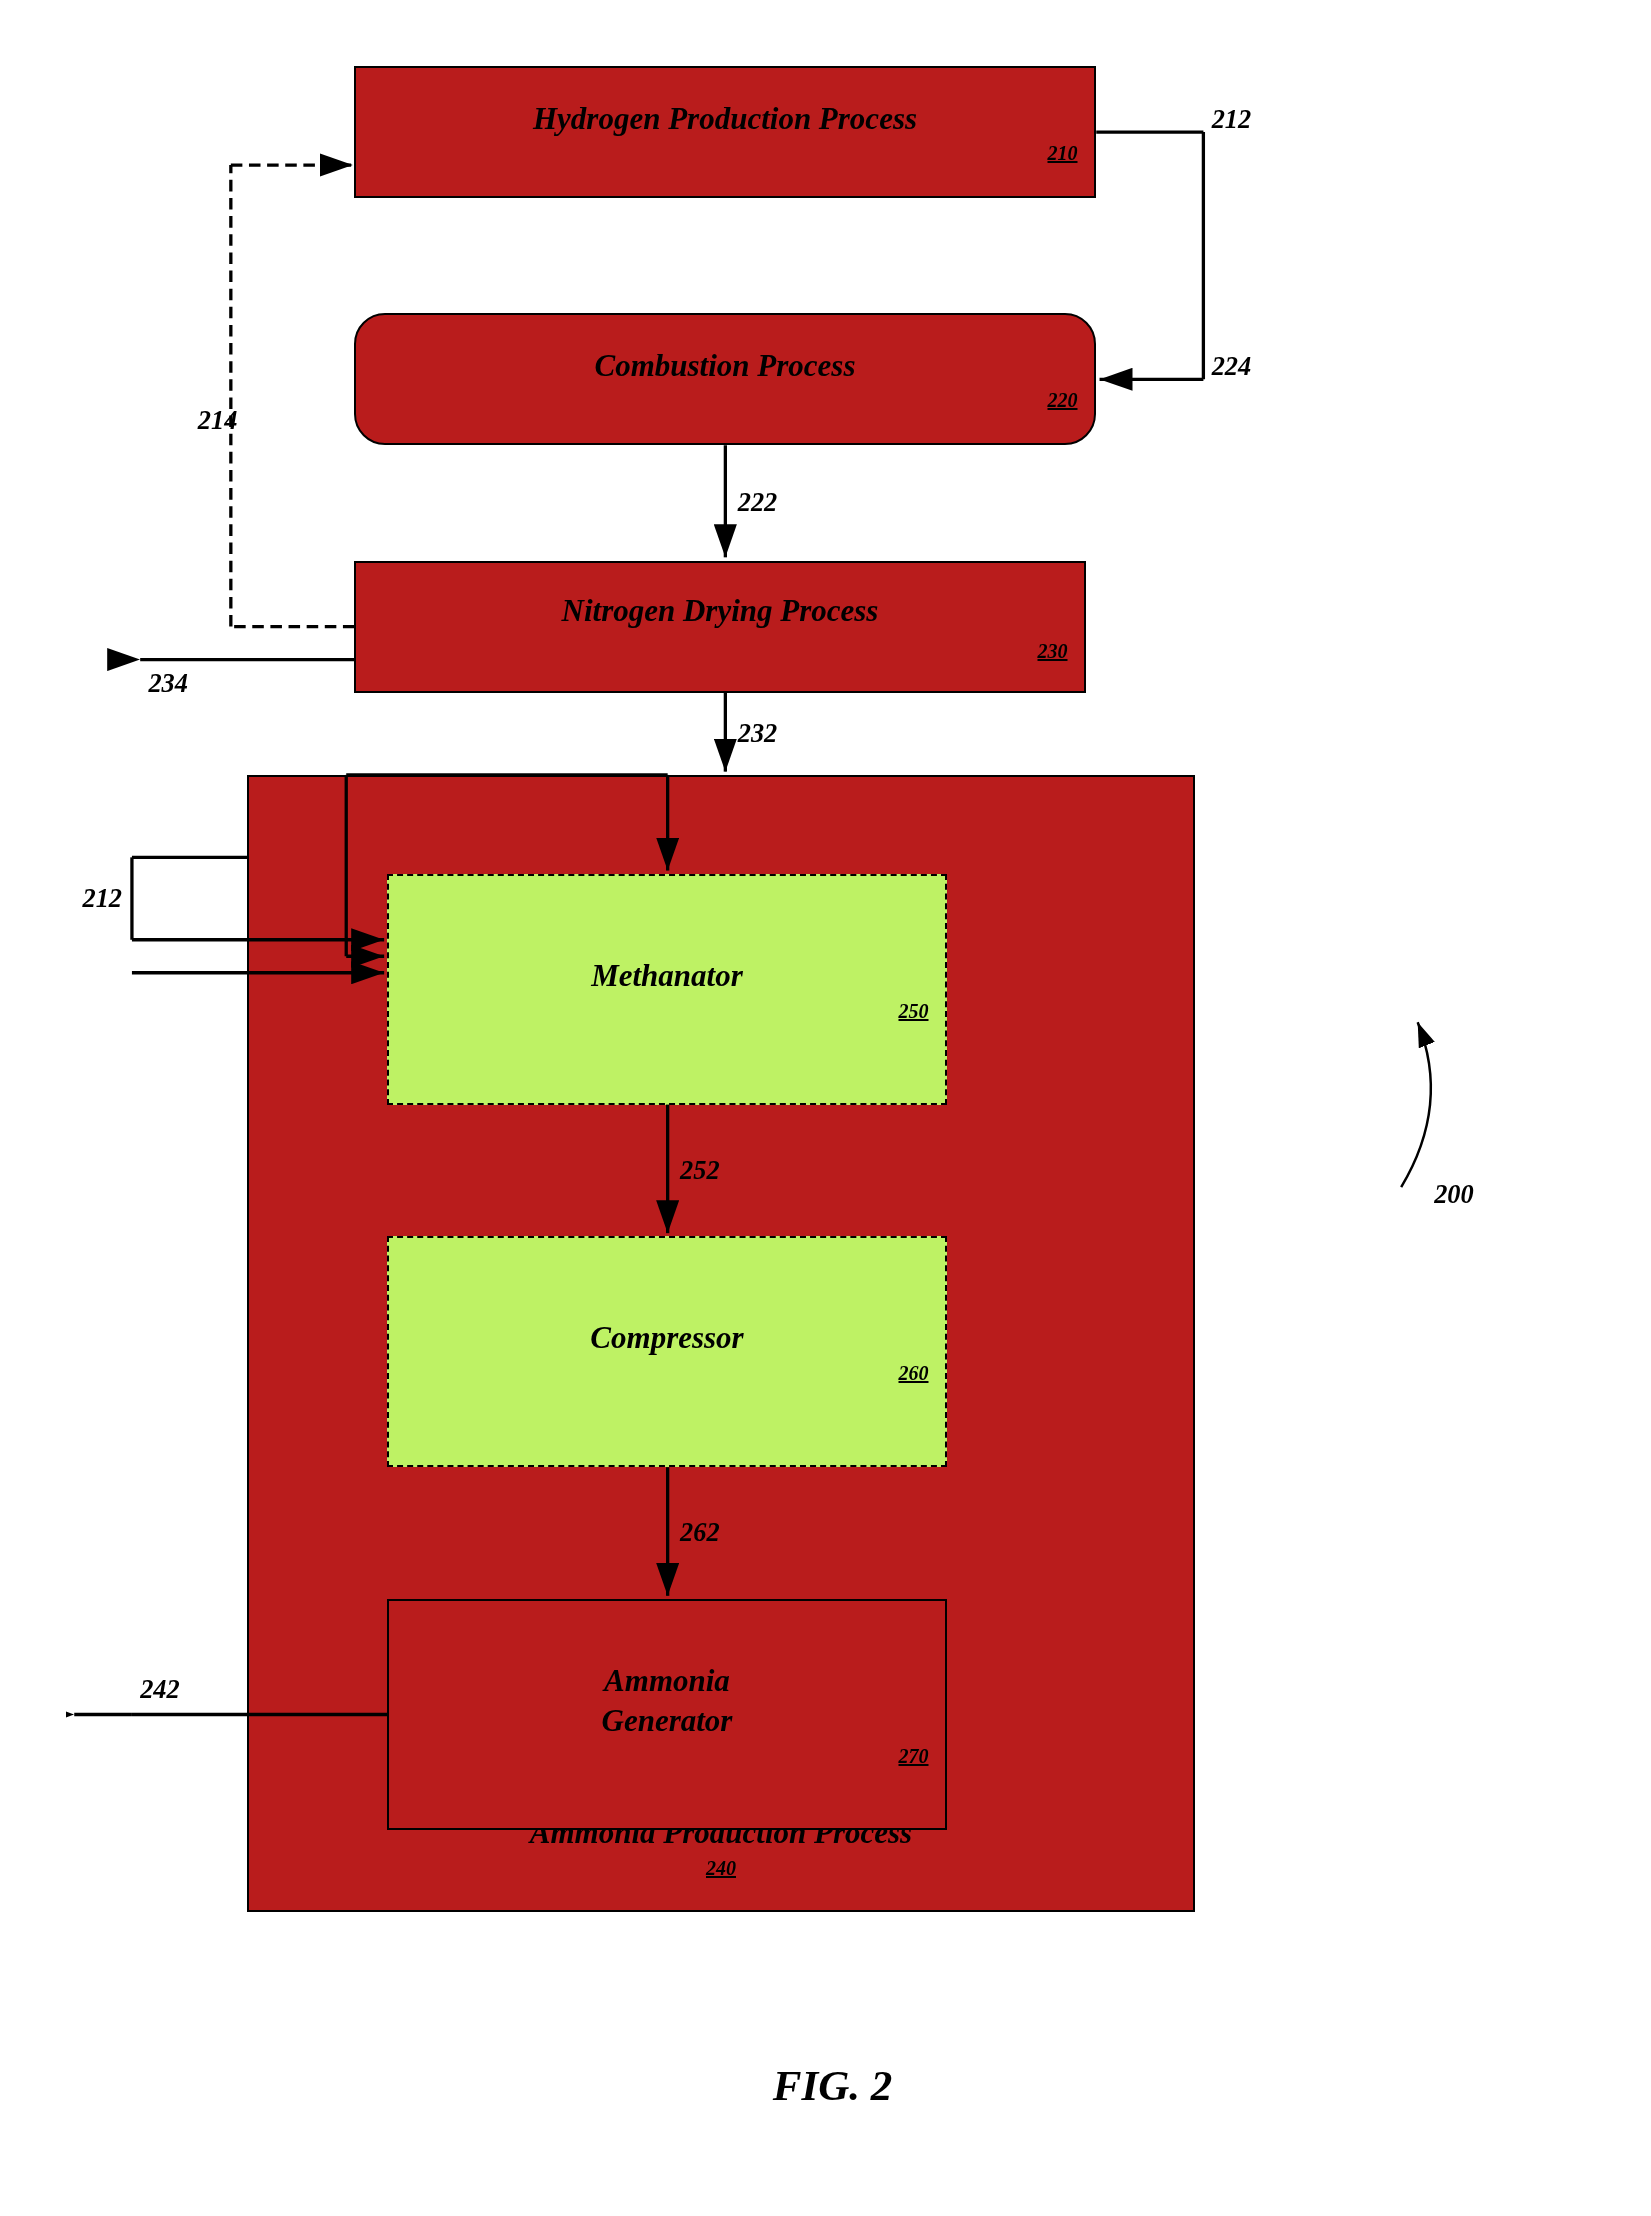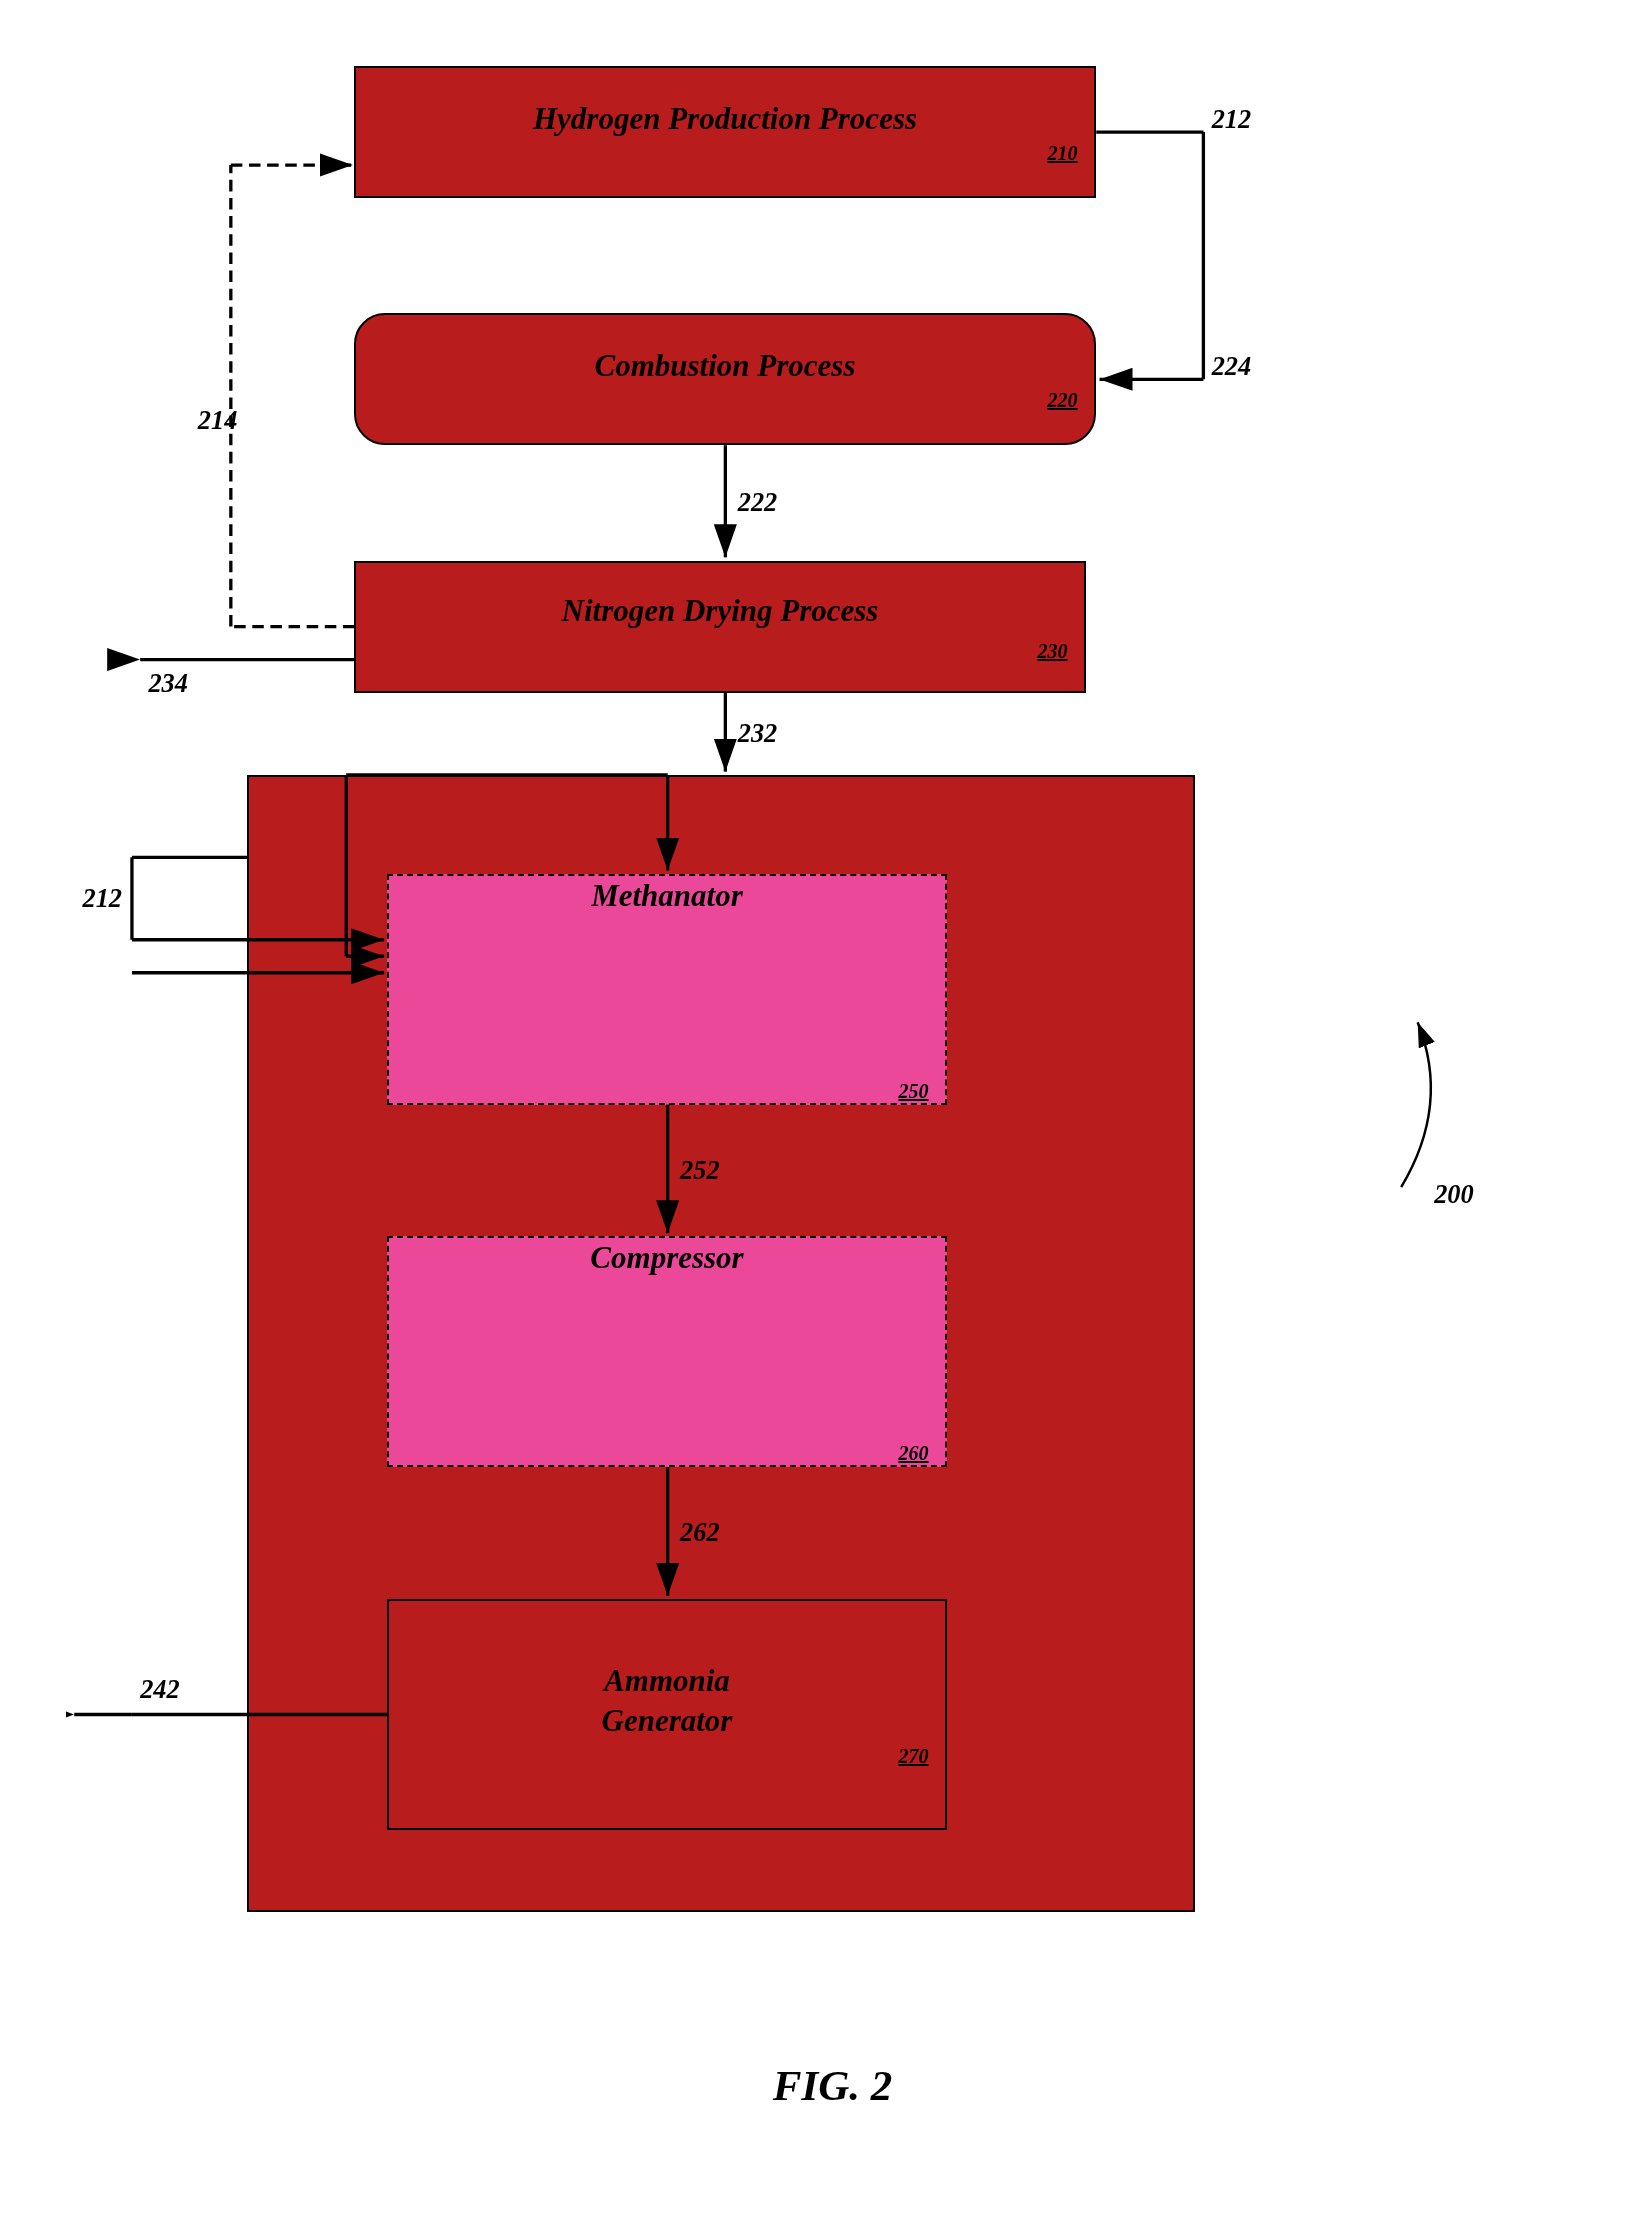--- a/index.html
+++ b/index.html
@@ -27,25 +27,25 @@
       background: #b91c1c;
       display: flex;
       flex-direction: column;
       align-items: center;
       justify-content: center;
     }
 
     .process-box-dashed {
       position: absolute;
       border: 2.5px dashed #000;
-      background: #ec4899;
+      background: #bef264;
       display: flex;
       flex-direction: column;
       align-items: center;
-      justify-content: space-between;
+      justify-content: center;
     }
 
     .process-label {
       font-style: italic;
       font-size: 31px;
       font-weight: bold;
       text-align: center;
       line-height: 1.3;
     }
 
@@ -97,20 +97,25 @@
 
   <div class="process-box" style="left:288px; top:528px; width:732px; height:132px;gap:6px;">
     <span class="process-label">Nitrogen Drying Process</span>
     <span class="process-number">230</span>
   </div>
 
   <div class="process-box" style="left:181px; top:742px; width:948px; height:1137px;">
     
   </div>
 
+  <div style="position:absolute; left:181px; top:1780px; width:948px; text-align:center;">
+    <span class="process-label">Ammonia Production Process</span>
+    <br>
+    <span class="process-number" style="display:inline-block; margin-right:0;">240</span>
+  </div>
 
   <div class="process-box-dashed" style="left:321px; top:841px; width:560px; height:231px;">
     <span class="process-label">Methanator</span>
     <span class="process-number">250</span>
   </div>
 
   <div class="process-box-dashed" style="left:321px; top:1203px; width:560px; height:231px;">
     <span class="process-label">Compressor</span>
     <span class="process-number">260</span>
   </div>

